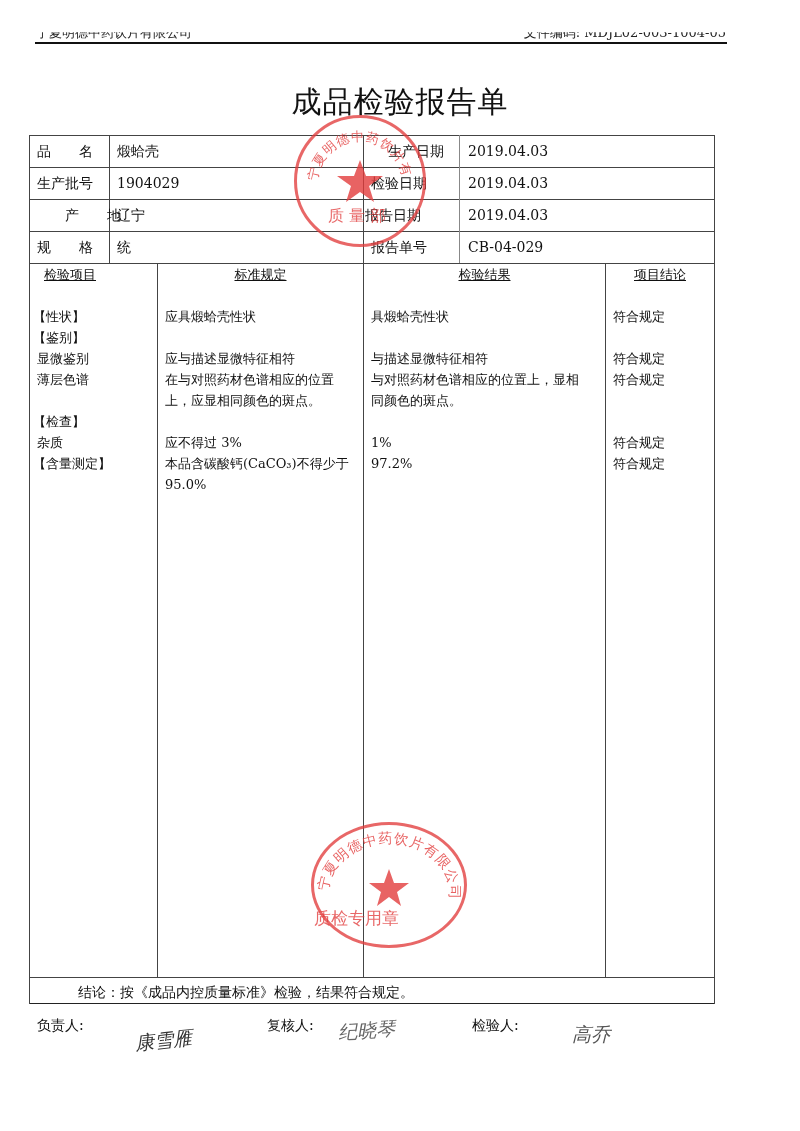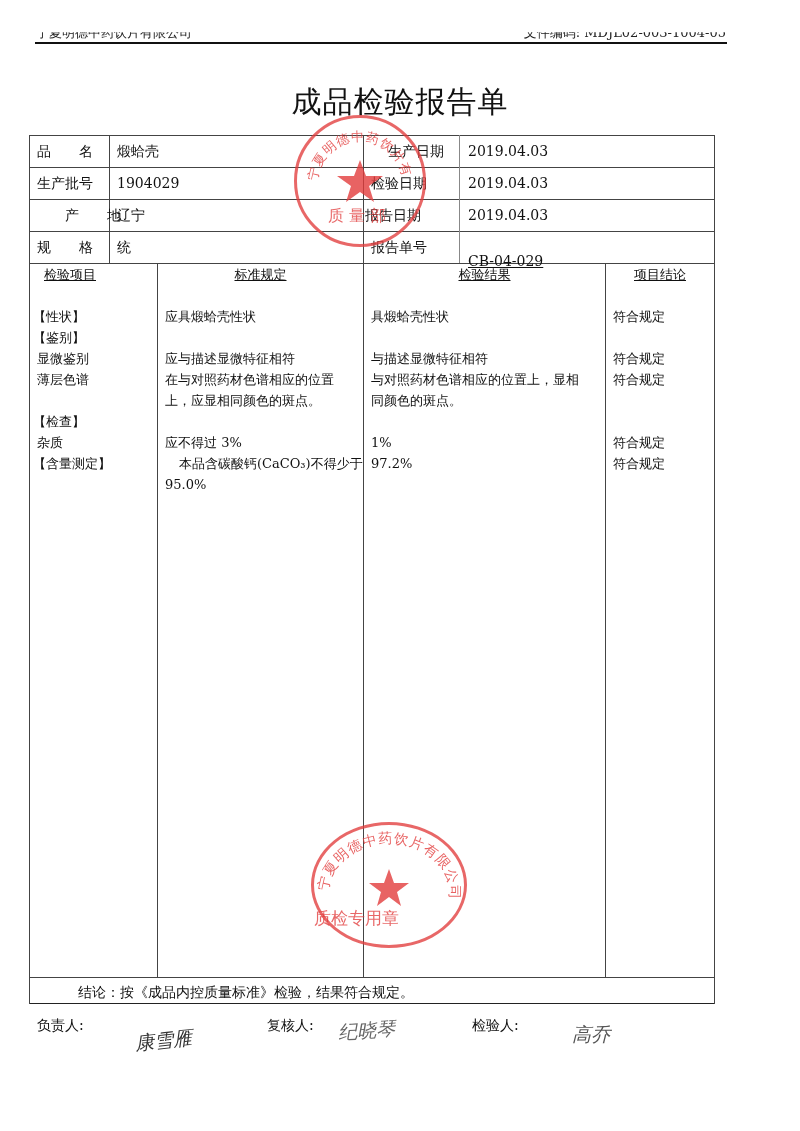--- a/index.html
+++ b/index.html
@@ -68,42 +68,42 @@
 <div>
   <div class="cell" style="left:37px;top:207px;margin-left:28px;">产　　地</div>
   <div class="cell" style="left:117px;top:207px;">辽宁</div>
   <div class="cell" style="left:365px;top:207px;">报告日期</div>
   <div class="cell mono" style="left:468px;top:207px;">2019.04.03</div>
 </div>
 <div>
   <div class="cell" style="left:37px;top:239px;">规　　格</div>
   <div class="cell" style="left:117px;top:239px;">统</div>
   <div class="cell" style="left:371px;top:239px;">报告单号</div>
-  <div class="cell mono" style="left:468px;top:253px;text-decoration:underline;">CB-04-029</div>
+  <div class="cell mono" style="left:468px;top:239px;">CB-04-029</div>
 </div>
 
 <div class="colhead" style="left:30px;width:80px;top:266px;">检验项目</div>
 <div class="colhead" style="left:158px;width:205px;top:266px;">标准规定</div>
 <div class="colhead" style="left:364px;width:241px;top:266px;">检验结果</div>
 <div class="colhead" style="left:606px;width:108px;top:266px;">项目结论</div>
 
 <div class="body-text" style="left:33px;top:306px;">【性状】</div>
 <div class="body-text" style="left:33px;top:327px;">【鉴别】</div>
 <div class="body-text" style="left:37px;top:348px;">显微鉴别</div>
 <div class="body-text" style="left:37px;top:369px;">薄层色谱</div>
 <div class="body-text" style="left:33px;top:411px;font-family:Liberation Serif, serif;">【检查】</div>
 <div class="body-text" style="left:37px;top:432px;">杂质</div>
 <div class="body-text" style="left:33px;top:453px;">【含量测定】</div>
 
 <div class="body-text" style="left:165px;top:306px;">应具煅蛤壳性状</div>
 <div class="body-text" style="left:165px;top:348px;">应与描述显微特征相符</div>
 <div class="body-text" style="left:165px;top:369px;">在与对照药材色谱相应的位置</div>
 <div class="body-text" style="left:165px;top:390px;">上，应显相同颜色的斑点。</div>
 <div class="body-text" style="left:165px;top:432px;">应不得过 3%</div>
-<div class="body-text" style="left:179px;top:453px;">本品含碳酸钙(CaCO₃)不得少于</div>
+<div class="body-text" style="left:165px;top:453px;">本品含碳酸钙(CaCO₃)不得少于</div>
 <div class="body-text" style="left:165px;top:474px;">95.0%</div>
 
 <div class="body-text" style="left:371px;top:306px;">具煅蛤壳性状</div>
 <div class="body-text" style="left:371px;top:348px;">与描述显微特征相符</div>
 <div class="body-text" style="left:371px;top:369px;">与对照药材色谱相应的位置上，显相</div>
 <div class="body-text" style="left:371px;top:390px;">同颜色的斑点。</div>
 <div class="body-text" style="left:371px;top:432px;">1%</div>
 <div class="body-text" style="left:371px;top:453px;">97.2%</div>
 
 <div class="body-text" style="left:613px;top:306px;">符合规定</div>

